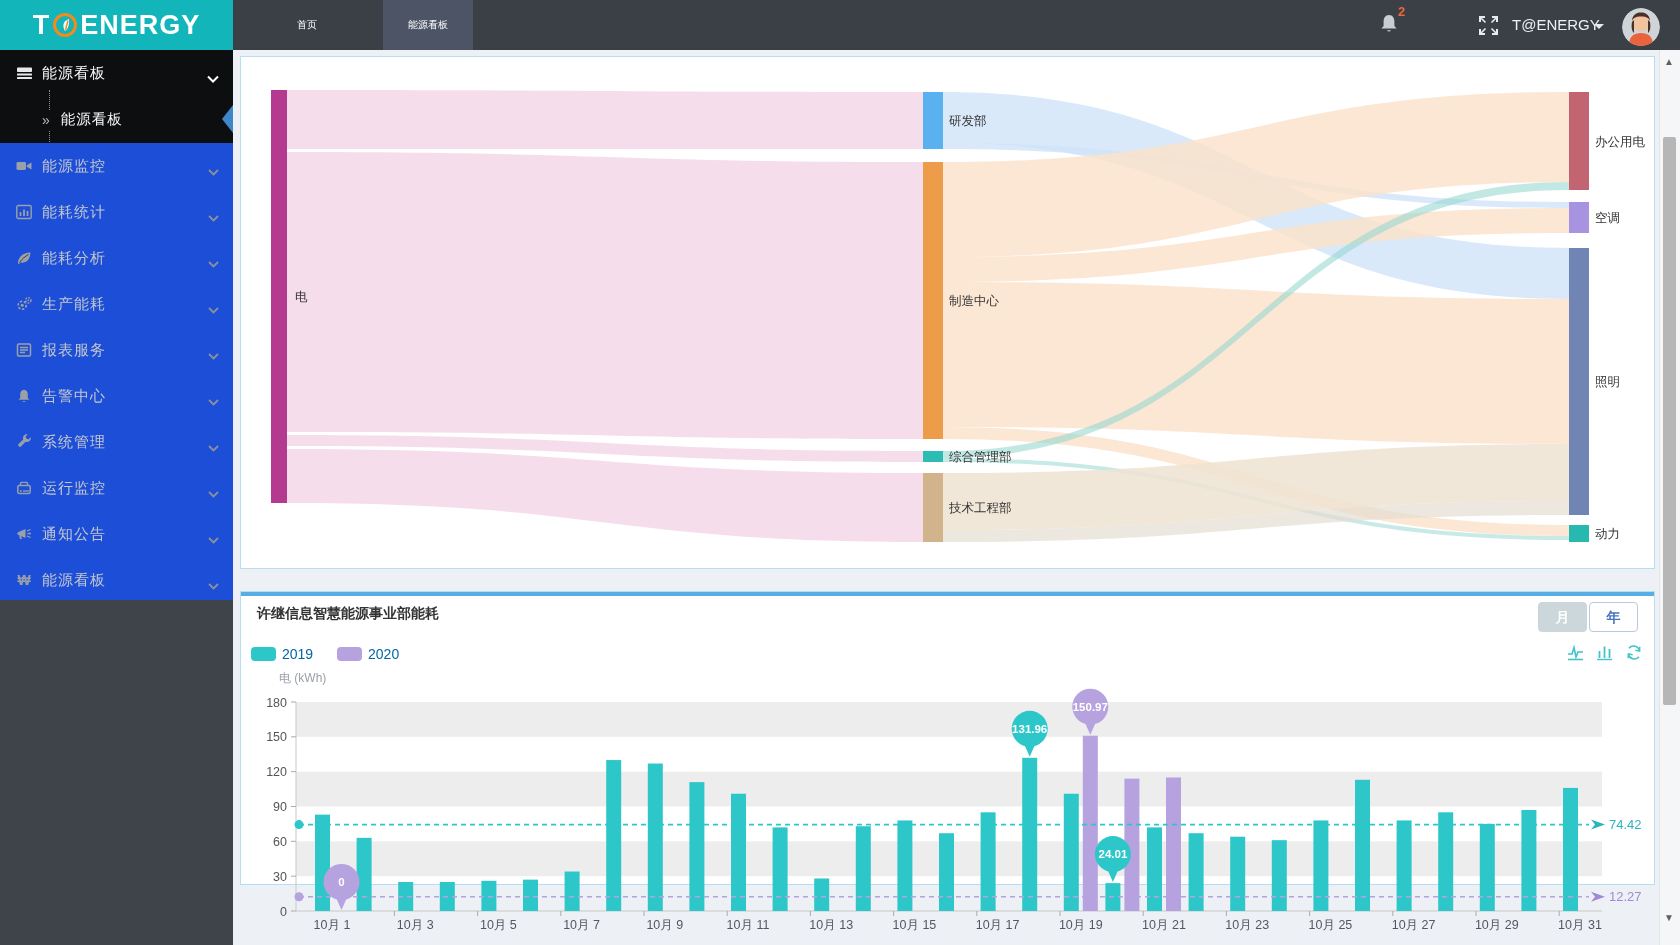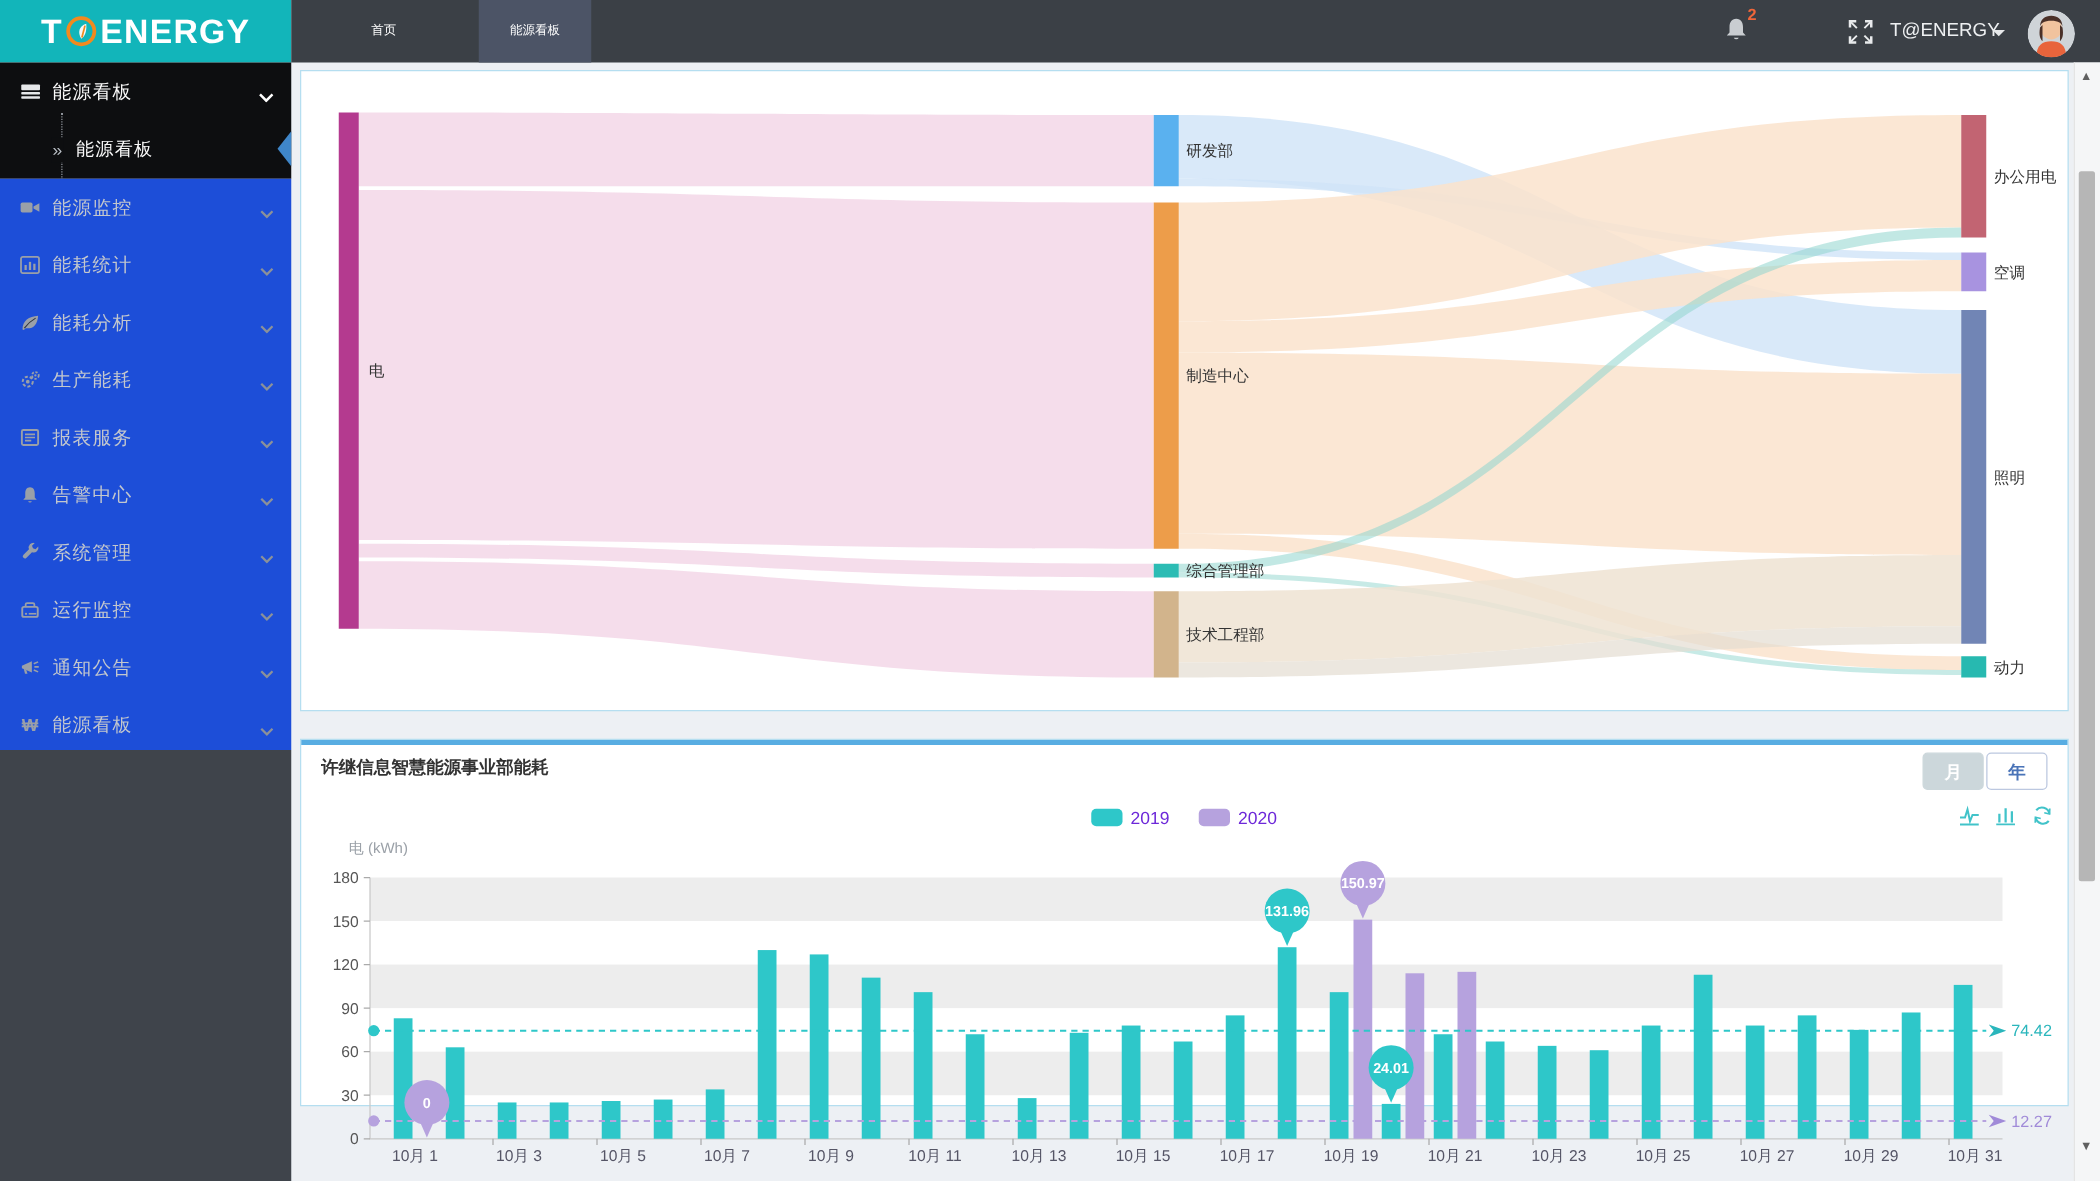--- a/index.html
+++ b/index.html
@@ -44,21 +44,21 @@
   #card2 { left:241px; top:592px; width:1413px; height:292px; }
   #card2-topbar { left:0; top:0; width:1413px; height:4px; background:#58ade2; }
   #chart-title { left:16px; top:13px; font-size:14px; font-weight:bold; color:#333; }
   #period { right:16px; top:10px; display:flex; }
   .pbtn { height:30px; width:49px; text-align:center; line-height:28px; font-size:14px;
     font-weight:bold; border-radius:4px; cursor:pointer; }
   #btn-month { background:#ccd7db; color:#fff; border:1px solid #ccd7db; }
   #btn-year { background:#fff; color:#4a74b8; border:1px solid #bcc8e0; margin-left:2px; }
   #tools { right:11px; top:52px; display:flex; gap:12px; }
   #tools .t { cursor:pointer; }
-  #legend { left:0; right:0; top:54px; text-align:center; font-size:14px; color:#6d28d9; }
+  #legend { left:0; right:0; top:54px; font-size:14px; color:#0369a1; }
   .lgi { display:inline-flex; align-items:center; gap:6px; margin:0 10px; cursor:pointer; }
   .sw { width:25px; height:14px; border-radius:4px; display:inline-block; }
   #yname { left:38px; top:78px; font-size:12px; color:#9ba1a8; }
   
   #sb-track { left:1659px; top:50px; width:21px; height:895px; background:#f5f6f7;
     border-left:1px solid #e4e4e4; }
   #sb-up { left:1664px; top:56px; font-size:10px; color:#606060; }
   #sb-down { left:1664px; top:912px; font-size:10px; color:#606060; }
   #sb-thumb { left:1663px; top:137px; width:13px; height:568px; background:#b6b6b6; border-radius:2px; }
   svg text { font-family:"Liberation Sans","DejaVu Sans",sans-serif; }

